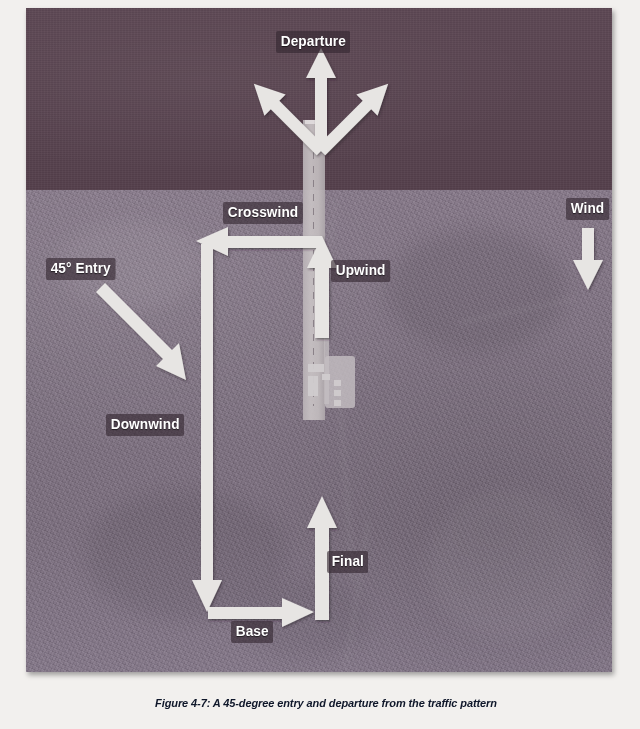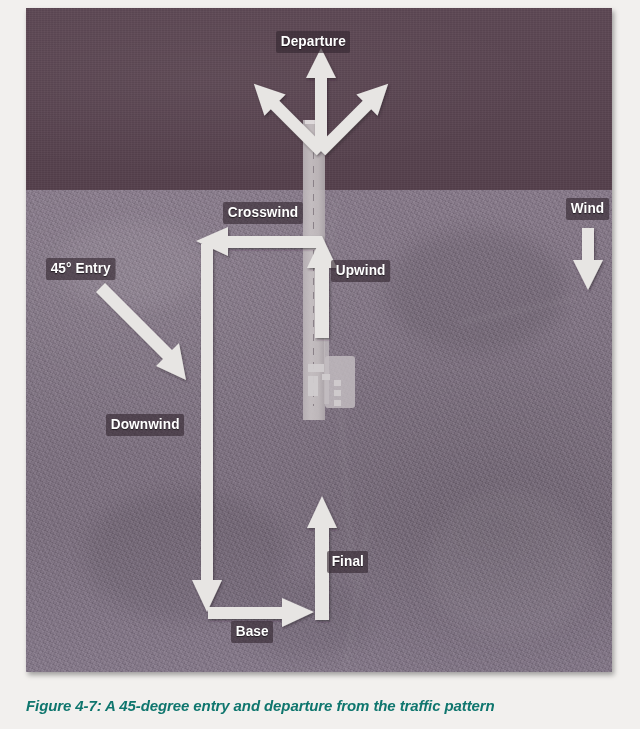--- a/index.html
+++ b/index.html
@@ -5,21 +5,21 @@
   html,body{margin:0;padding:0;}
   body{
     width:640px;height:729px;
     background:#f2f0ee;
     font-family:"Liberation Sans", sans-serif;
     overflow:hidden;
     position:relative;
   }
 
   
-  #figure-root{position:absolute;left:0;top:0;width:540px;height:729px;}
+  #figure-root{position:absolute;left:0;top:0;width:540px;height:729px;text-align:center;}
 
   #photo{
     position:absolute;
     left:26px;top:8px;
     width:586px;height:664px;
     overflow:hidden;
     box-shadow:2px 3px 5px rgba(0,0,0,.35);
   }
 
   
@@ -103,24 +103,24 @@
   #lbl-upwind{left:305px;top:252px;}
   #lbl-wind{left:540px;top:190px;}
   #lbl-entry{left:20px;top:250px;}
   #lbl-downwind{left:80px;top:406px;}
   #lbl-final{left:301px;top:543px;}
   #lbl-base{left:205px;top:613px;}
 
   
   #caption{
     position:absolute;left:26px;top:697px;width:600px;
-    color:#0f766e;
+    color:#0f172a;
     font-family:"Liberation Sans", sans-serif;
     font-style:italic;font-weight:bold;
-    font-size:15px;
+    font-size:11px;
     letter-spacing:-.1px;
   }
 </style>
 </head>
 <body>
 
 <div id="figure-root">
 
   <div id="photo">
 

